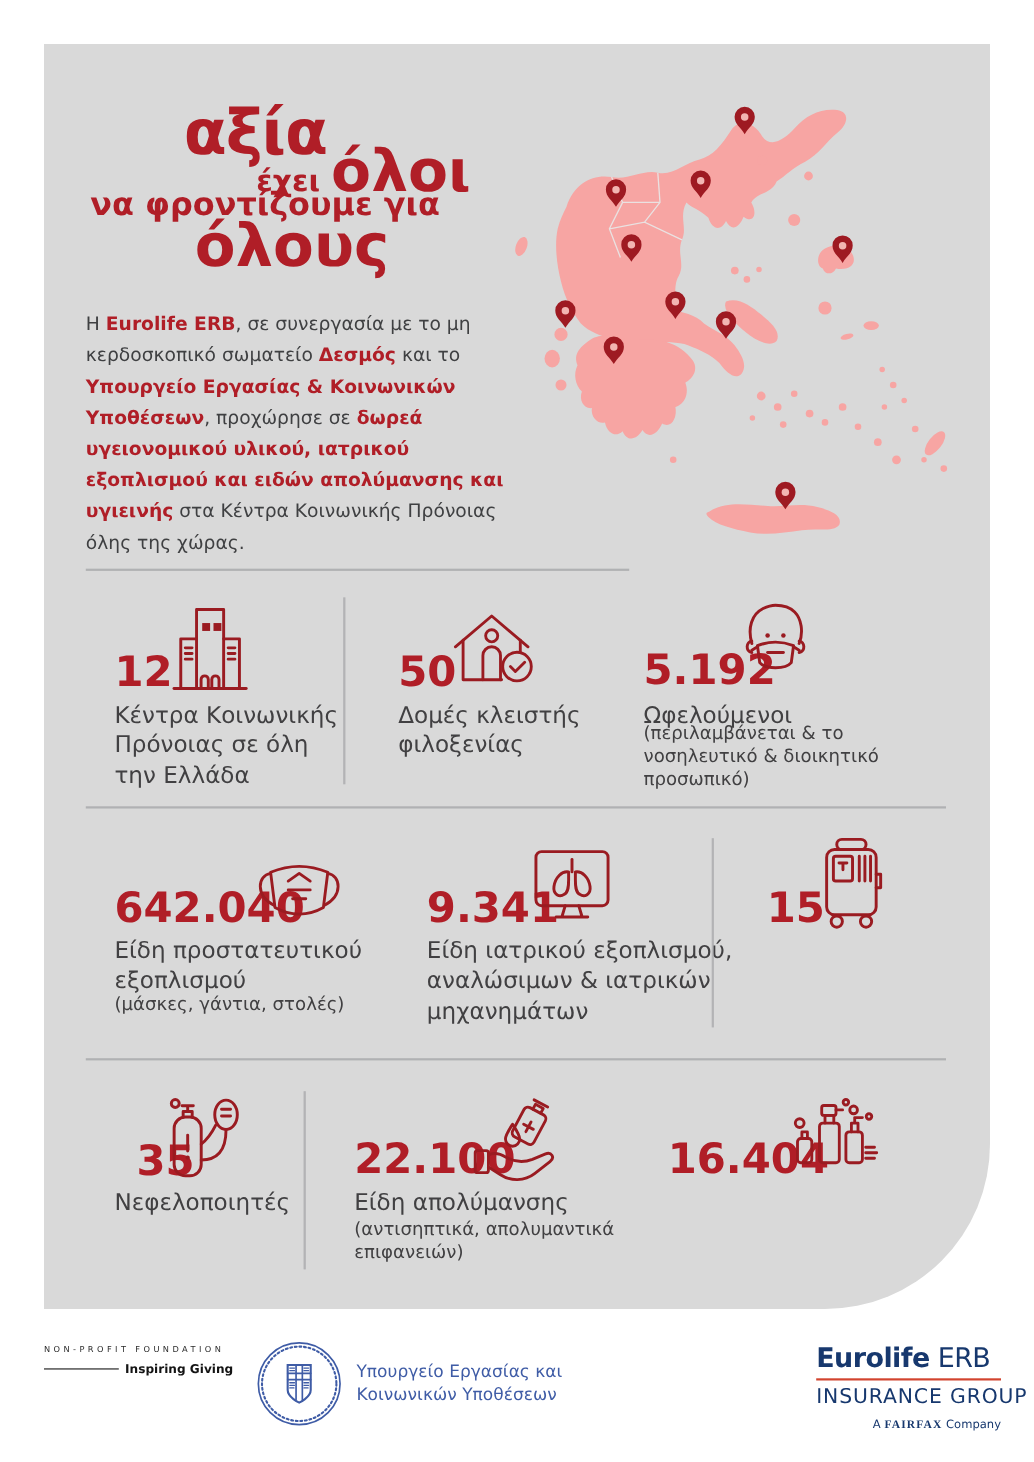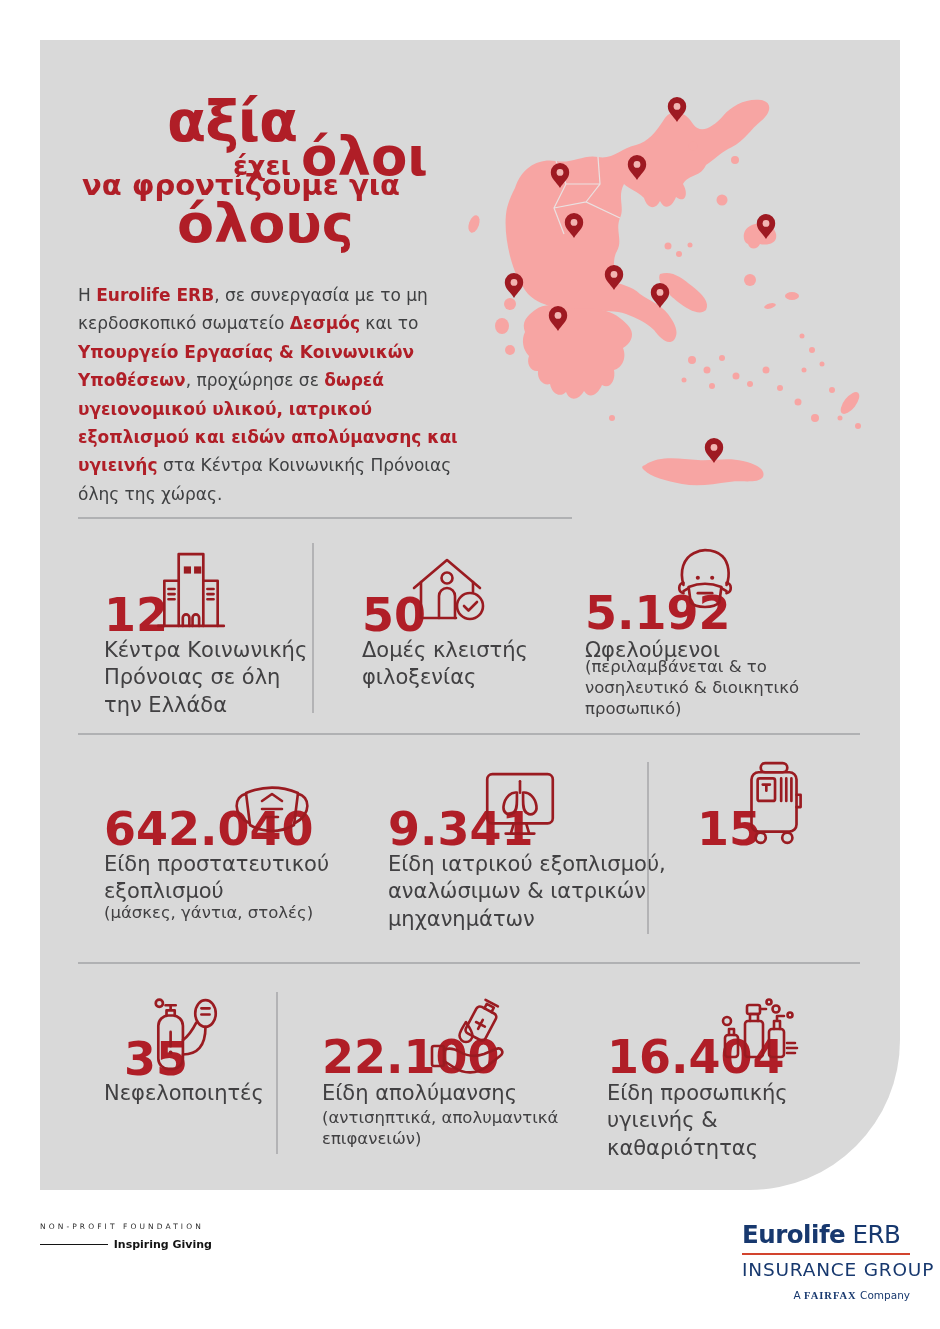--- a/index.html
+++ b/index.html
@@ -11,21 +11,21 @@
   
   .t-big{color:#b01e27;font-weight:bold;line-height:1;}
   .t-row{display:flex;align-items:baseline;color:#b01e27;font-weight:bold;}
   
   .intro{font-size:17px;line-height:28.4px;color:#3f4042;width:404px;}
   .intro .em{color:#b01e27;font-weight:bold;}
   
   .hdiv{height:2px;background:#a2a3a5;opacity:.75;}
   .vdiv{width:2px;background:#a2a3a5;opacity:.7;}
   
-  .num{position:absolute;font-size:46px;font-weight:bold;color:#b01e27;line-height:1;white-space:nowrap;}
+  .num{position:absolute;font-size:38px;font-weight:bold;color:#b01e27;line-height:1;white-space:nowrap;}
   .lbl{position:absolute;font-size:21px;line-height:1.3;color:#414042;}
   .sub{position:absolute;font-size:16.5px;line-height:1.28;color:#414042;}
   .icon{position:absolute;color:#9a1b21;}
   .icon svg{display:block;width:100%;height:100%;}
   .icon path,.icon rect,.icon circle,.icon ellipse{fill:none;stroke:currentColor;stroke-width:2.6;
         stroke-linecap:round;stroke-linejoin:round;}
   .icon .fill{fill:currentColor;stroke:none;}
   .icon .bgfill{fill:#d9d9d9;}
   
   .map-land{fill:#f7a5a3;stroke:none;}
@@ -314,32 +314,44 @@
         <rect x="12" y="42" width="13" height="22" rx="3"></rect>
         <path d="M16,42 v-6 h5 v6"></path>
         <circle cx="14" cy="28" r="4"></circle>
         <rect x="56" y="36" width="15" height="28" rx="3"></rect>
         <path d="M61,36 v-8 h6 v8 M64,28 v-5 h7"></path>
         <circle cx="63" cy="16" r="3.5"></circle>
         <circle cx="77" cy="22" r="2.5"></circle>
         <path d="M74,50 h8 M74,55 h10 M74,60 h8"></path>
       </svg>
     </div>
-    <div class="lbl" style="left:567px;top:1040px;width:255px;">Είδη προσωπικής υγιεινής &amp; καθαριότητας</div>
 
   </div>
 
   <div class="abs" style="left:40px;top:1219px;">
     <div class="desmos-sub">NON-PROFIT FOUNDATION</div>
     <div class="desmos-tag">
       <span class="desmos-rule"></span>
       <span class="desmos-tagtext">Inspiring Giving</span>
     </div>
   </div>
 
+  <div class="abs ministry" style="left:232px;top:1218px;">
+    <svg class="emblem" width="80" height="80" viewBox="0 0 84 84">
+      <circle cx="42" cy="42" r="39" stroke-width="1.6"></circle>
+      <circle cx="42" cy="42" r="35.5" stroke-width="2" stroke-dasharray="1.8,2.6"></circle>
+      <path d="M31,24 h22 v24 c0,7 -11,12 -11,12 c0,0 -11,-5 -11,-12 z" stroke-width="2"></path>
+      <path d="M39,24 V57 M45,24 V58 M31,32 H53 M31,38 H53" stroke-width="1.6"></path>
+      <path d="M33,27 h4.5 M33,29.5 h4.5 M46.5,27 h4.5 M46.5,29.5 h4.5 M33,41 h4.5 M33,43.5 h4.5 M33,46 h4 M46.5,41 h4.5 M46.5,43.5 h4.5 M46.5,46 h4" stroke-width="1.2"></path>
+    </svg>
+    <div class="min-text">
+      <div>Υπουργείο Εργασίας και</div>
+      <div>Κοινωνικών Υποθέσεων</div>
+    </div>
+  </div>
 
   <div class="abs eurolife" style="left:742px;top:1222px;">
     <div class="eu-brand">
       <span class="b">Eurolife</span>
       <span>ERB</span>
     </div>
     <div class="eu-redline"></div>
     <div class="eu-group">INSURANCE GROUP</div>
     <div class="eu-fairfax">
       <span>A</span>

